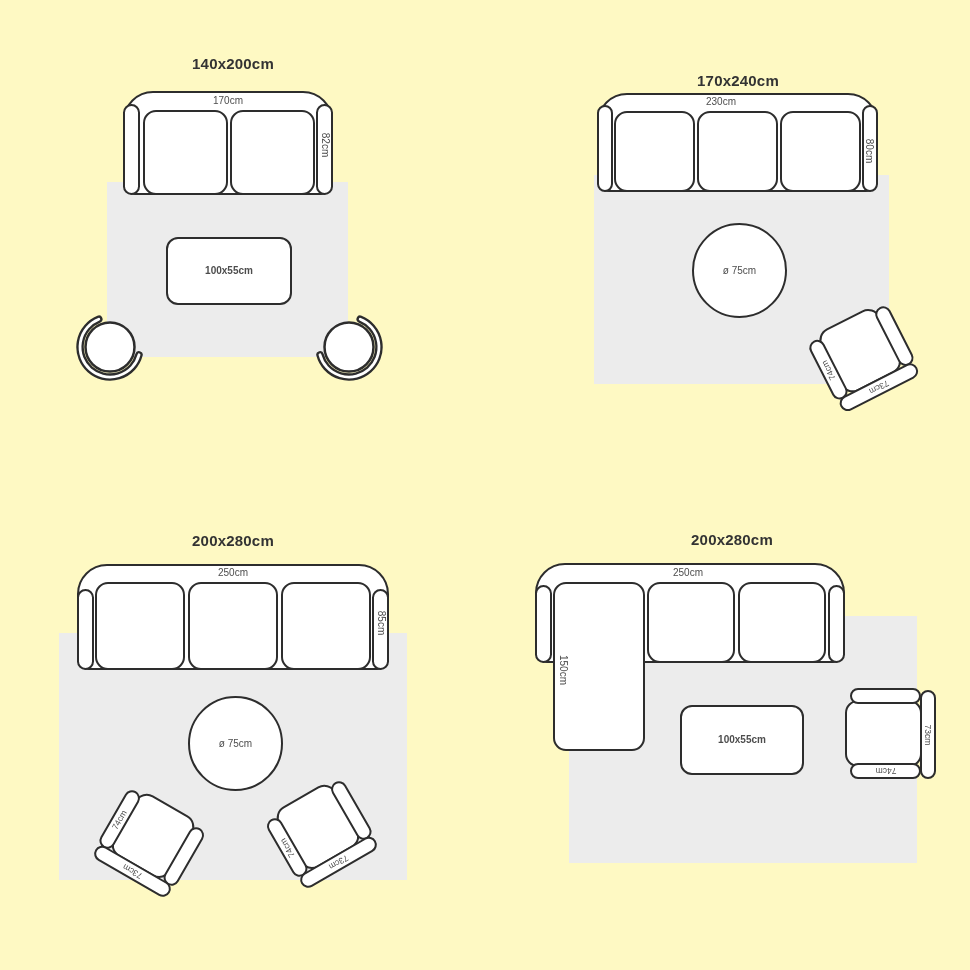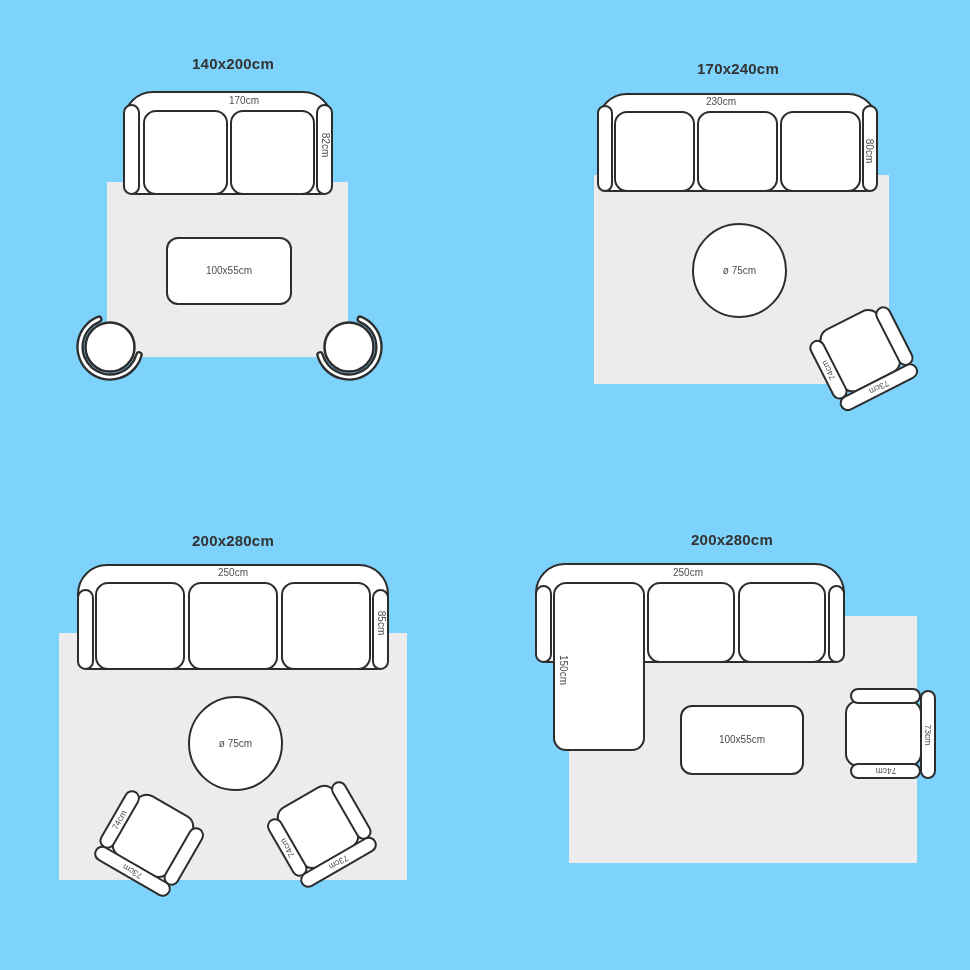--- a/index.html
+++ b/index.html
@@ -1,27 +1,27 @@
 <!DOCTYPE html>
 <html><head>
 <meta charset="utf-8">
 <style>
   html,body{margin:0;padding:0;background:#fff;}
-  #canvas{position:relative;width:970px;height:970px;background:#7dd3fc;overflow:hidden;
+  #canvas{position:relative;width:970px;height:970px;background:#fef9c3;overflow:hidden;
           font-family:"Liberation Sans",sans-serif;}
   .q{position:absolute;width:485px;height:485px;}
   #q1{left:0;top:0}#q2{left:485px;top:0}#q3{left:0;top:485px}#q4{left:485px;top:485px}
   .title{position:absolute;transform:translate(-50%,-50%);font-size:15px;font-weight:700;
          color:#333;white-space:nowrap;letter-spacing:.2px;}
   .rug{position:absolute;background:#ececec;}
   .outline{position:absolute;background:#fff;border:2.5px solid #2d2d2d;box-sizing:border-box;}
   .shell{border-radius:30px 30px 12px 12px;}
   .pill{border-radius:9px;}
   .cushion{border-radius:13px;}
-  .table-rect{border-radius:12px;}
+  .table-rect{border-radius:12px;font-weight:bold;}
   .table-round{border-radius:50%;}
   .dim{position:absolute;font-size:10px;line-height:1;color:#4d4d4d;white-space:nowrap;
        transform:translate(-50%,-50%);}
   .dim.v{transform:translate(-50%,-50%) rotate(90deg);}
   .dim.vup{transform:translate(-50%,-50%) rotate(-90deg);}
   .dim.flip{transform:translate(-50%,-50%) rotate(180deg);}
   .dim.small{font-size:8.5px;}
   .center{left:50%;top:50%;}
   .chair{position:absolute;}
   .rchair{position:absolute;}
@@ -33,40 +33,40 @@
 
   <div class="q" id="q1">
     <div class="title" style="left:233px;top:63px">140x200cm</div>
     <div class="rug" style="left:107px;top:182px;width:241px;height:175px"></div>
     <div>
       <div class="outline shell" style="left:123px;top:91px;width:210px;height:104px"></div>
       <div class="outline pill" style="left:123px;top:104px;width:17px;height:91px"></div>
       <div class="outline pill" style="left:316px;top:104px;width:17px;height:91px"></div>
       <div class="outline cushion" style="left:143px;top:110px;width:85px;height:85px"></div>
       <div class="outline cushion" style="left:230px;top:110px;width:85px;height:85px"></div>
-      <span class="dim" style="left:244px;top:101px">170cm</span>
+      <span class="dim" style="left:228px;top:101px">170cm</span>
       <span class="dim v" style="left:325px;top:145px">82cm</span>
     </div>
     <div class="outline table-rect" style="left:166px;top:237px;width:126px;height:68px">
       <span class="dim center">100x55cm</span>
     </div>
     <svg class="rchair" style="left:75px;top:312px" width="70" height="70" viewBox="0 0 70 70">
       <path d="M23.8 7.2 A30 30 0 1 0 64 42.8" fill="none" stroke="#2d2d2d" stroke-width="7.5" stroke-linecap="round"></path>
       <path d="M23.8 7.2 A30 30 0 1 0 64 42.8" fill="none" stroke="#ffffff" stroke-width="2.8" stroke-linecap="round"></path>
       <circle cx="35" cy="35" r="24.5" fill="#ffffff" stroke="#2d2d2d" stroke-width="2.5"></circle>
     </svg>
     <svg class="rchair" style="left:314px;top:312px" width="70" height="70" viewBox="0 0 70 70">
       <path d="M46.2 7.2 A30 30 0 1 1 6 42.8" fill="none" stroke="#2d2d2d" stroke-width="7.5" stroke-linecap="round"></path>
       <path d="M46.2 7.2 A30 30 0 1 1 6 42.8" fill="none" stroke="#ffffff" stroke-width="2.8" stroke-linecap="round"></path>
       <circle cx="35" cy="35" r="24.5" fill="#ffffff" stroke="#2d2d2d" stroke-width="2.5"></circle>
     </svg>
   </div>
 
   <div class="q" id="q2">
-    <div class="title" style="left:253px;top:68px">170x240cm</div>
+    <div class="title" style="left:253px;top:80px">170x240cm</div>
     <div class="rug" style="left:109px;top:175px;width:295px;height:209px"></div>
     <div>
       <div class="outline shell" style="left:112px;top:93px;width:281px;height:99px"></div>
       <div class="outline pill" style="left:112px;top:105px;width:16px;height:87px"></div>
       <div class="outline pill" style="left:377px;top:105px;width:16px;height:87px"></div>
       <div class="outline cushion" style="left:129px;top:111px;width:81px;height:81px"></div>
       <div class="outline cushion" style="left:212px;top:111px;width:81px;height:81px"></div>
       <div class="outline cushion" style="left:295px;top:111px;width:81px;height:81px"></div>
       <span class="dim" style="left:236px;top:102px">230cm</span>
       <span class="dim v" style="left:384px;top:151px">80cm</span>

